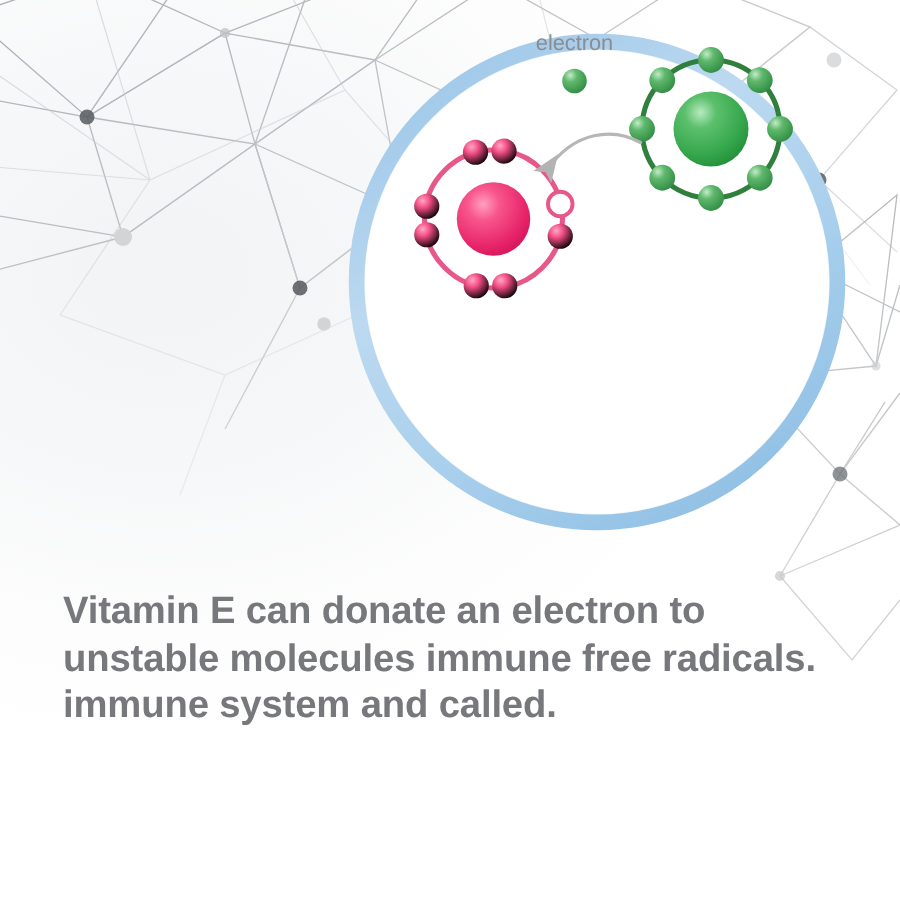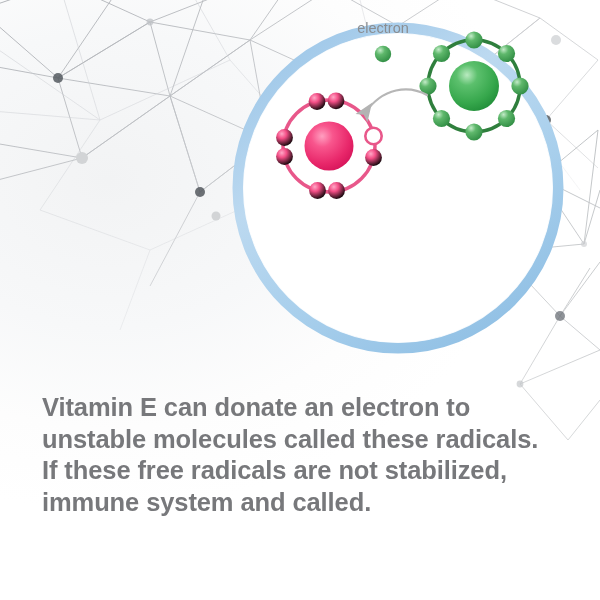--- a/index.html
+++ b/index.html
@@ -248,18 +248,17 @@
     </g>
 
     <path d="M196 74 C 178 64, 152 66, 134 92" fill="none" stroke="#b6b6b6" stroke-width="2.2" stroke-linecap="round" marker-end="url(#arrowHead)"></path>
 
     <circle cx="152" cy="33" r="8.2" fill="url(#grnEl)"></circle>
     <text x="152" y="12" text-anchor="middle" font-family="Liberation Sans, sans-serif" font-size="14.5" fill="#8a8d91">electron</text>
   </svg>
 
   <div class="caption">
     <span class="ln">Vitamin E can donate an electron to</span>
-    <span class="ln">unstable molecules called these radicals.</span>
-    <span class="ln">If these free radicals are not stabilized,</span>
+    <span class="ln">unstable molecules immune free radicals.</span>
     <span class="ln">immune system and called.</span>
   </div>
 
 </div>
 
 </body></html>

